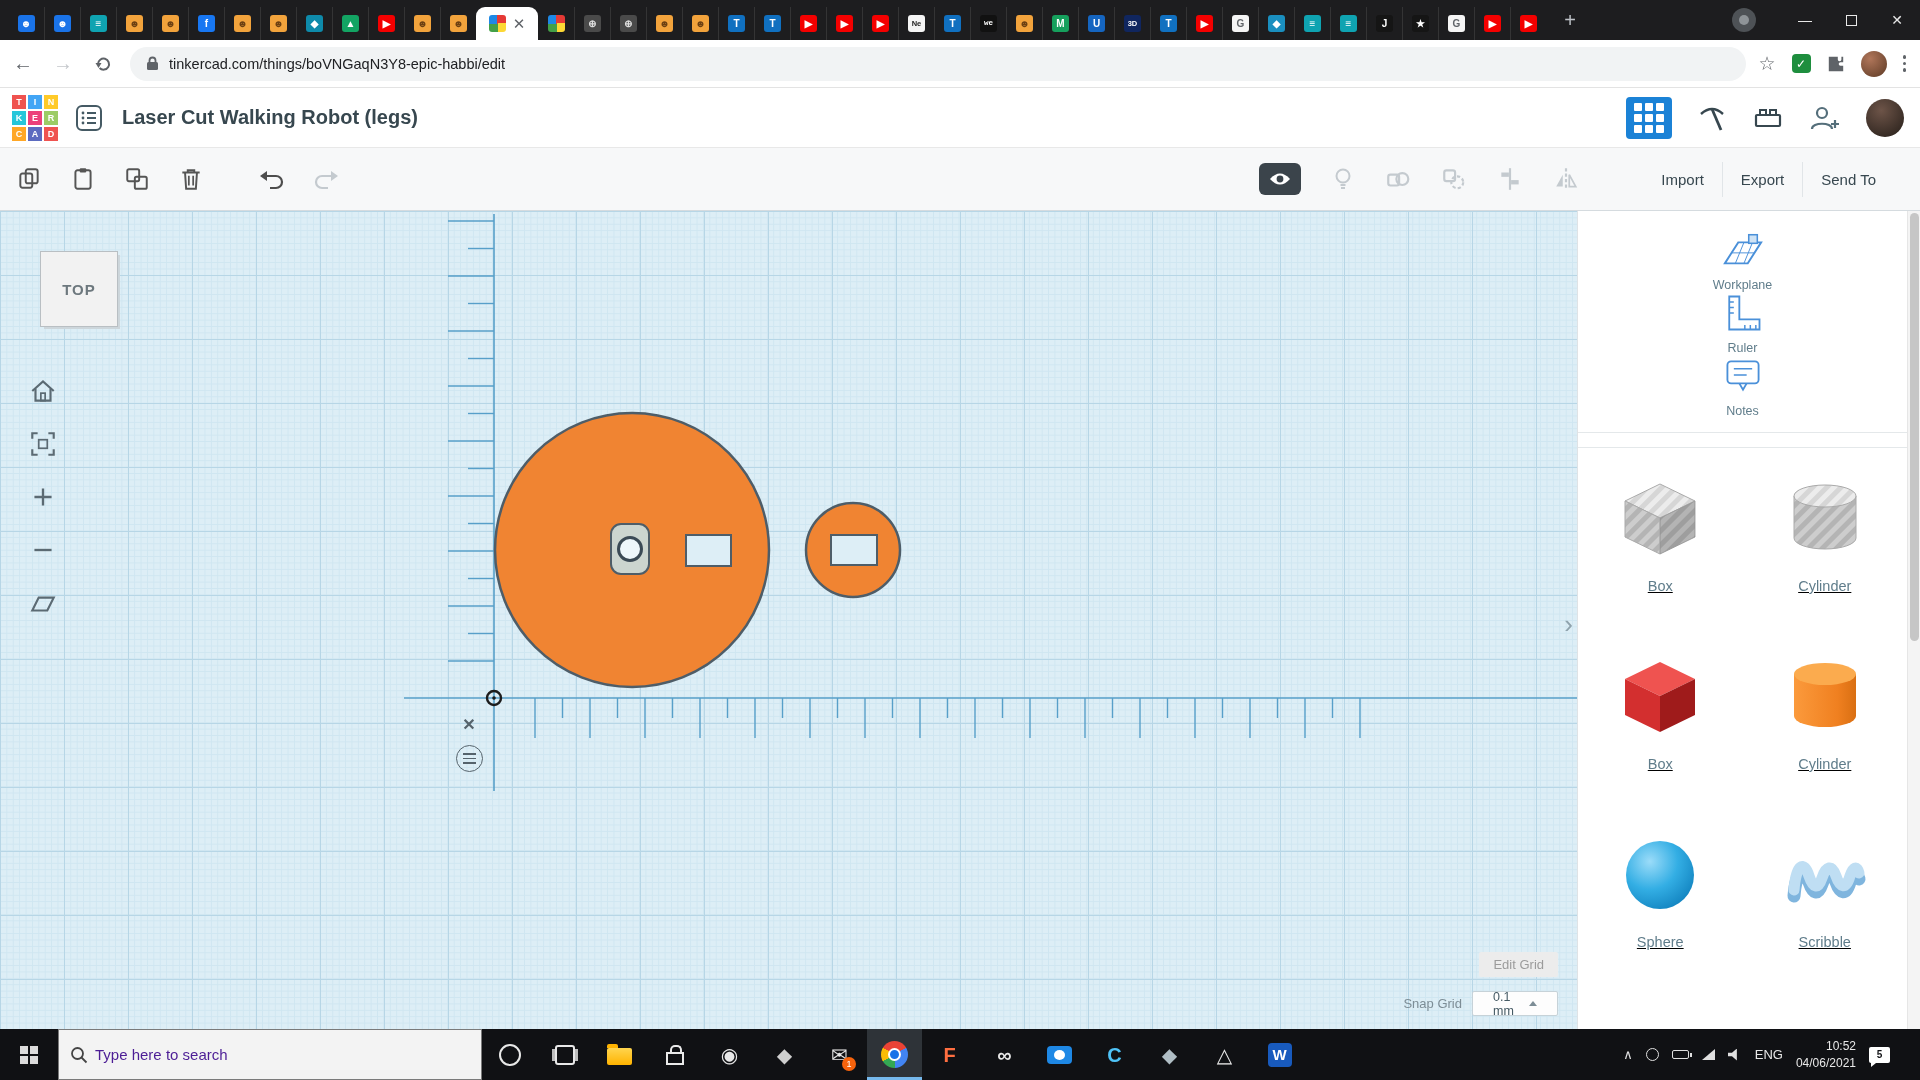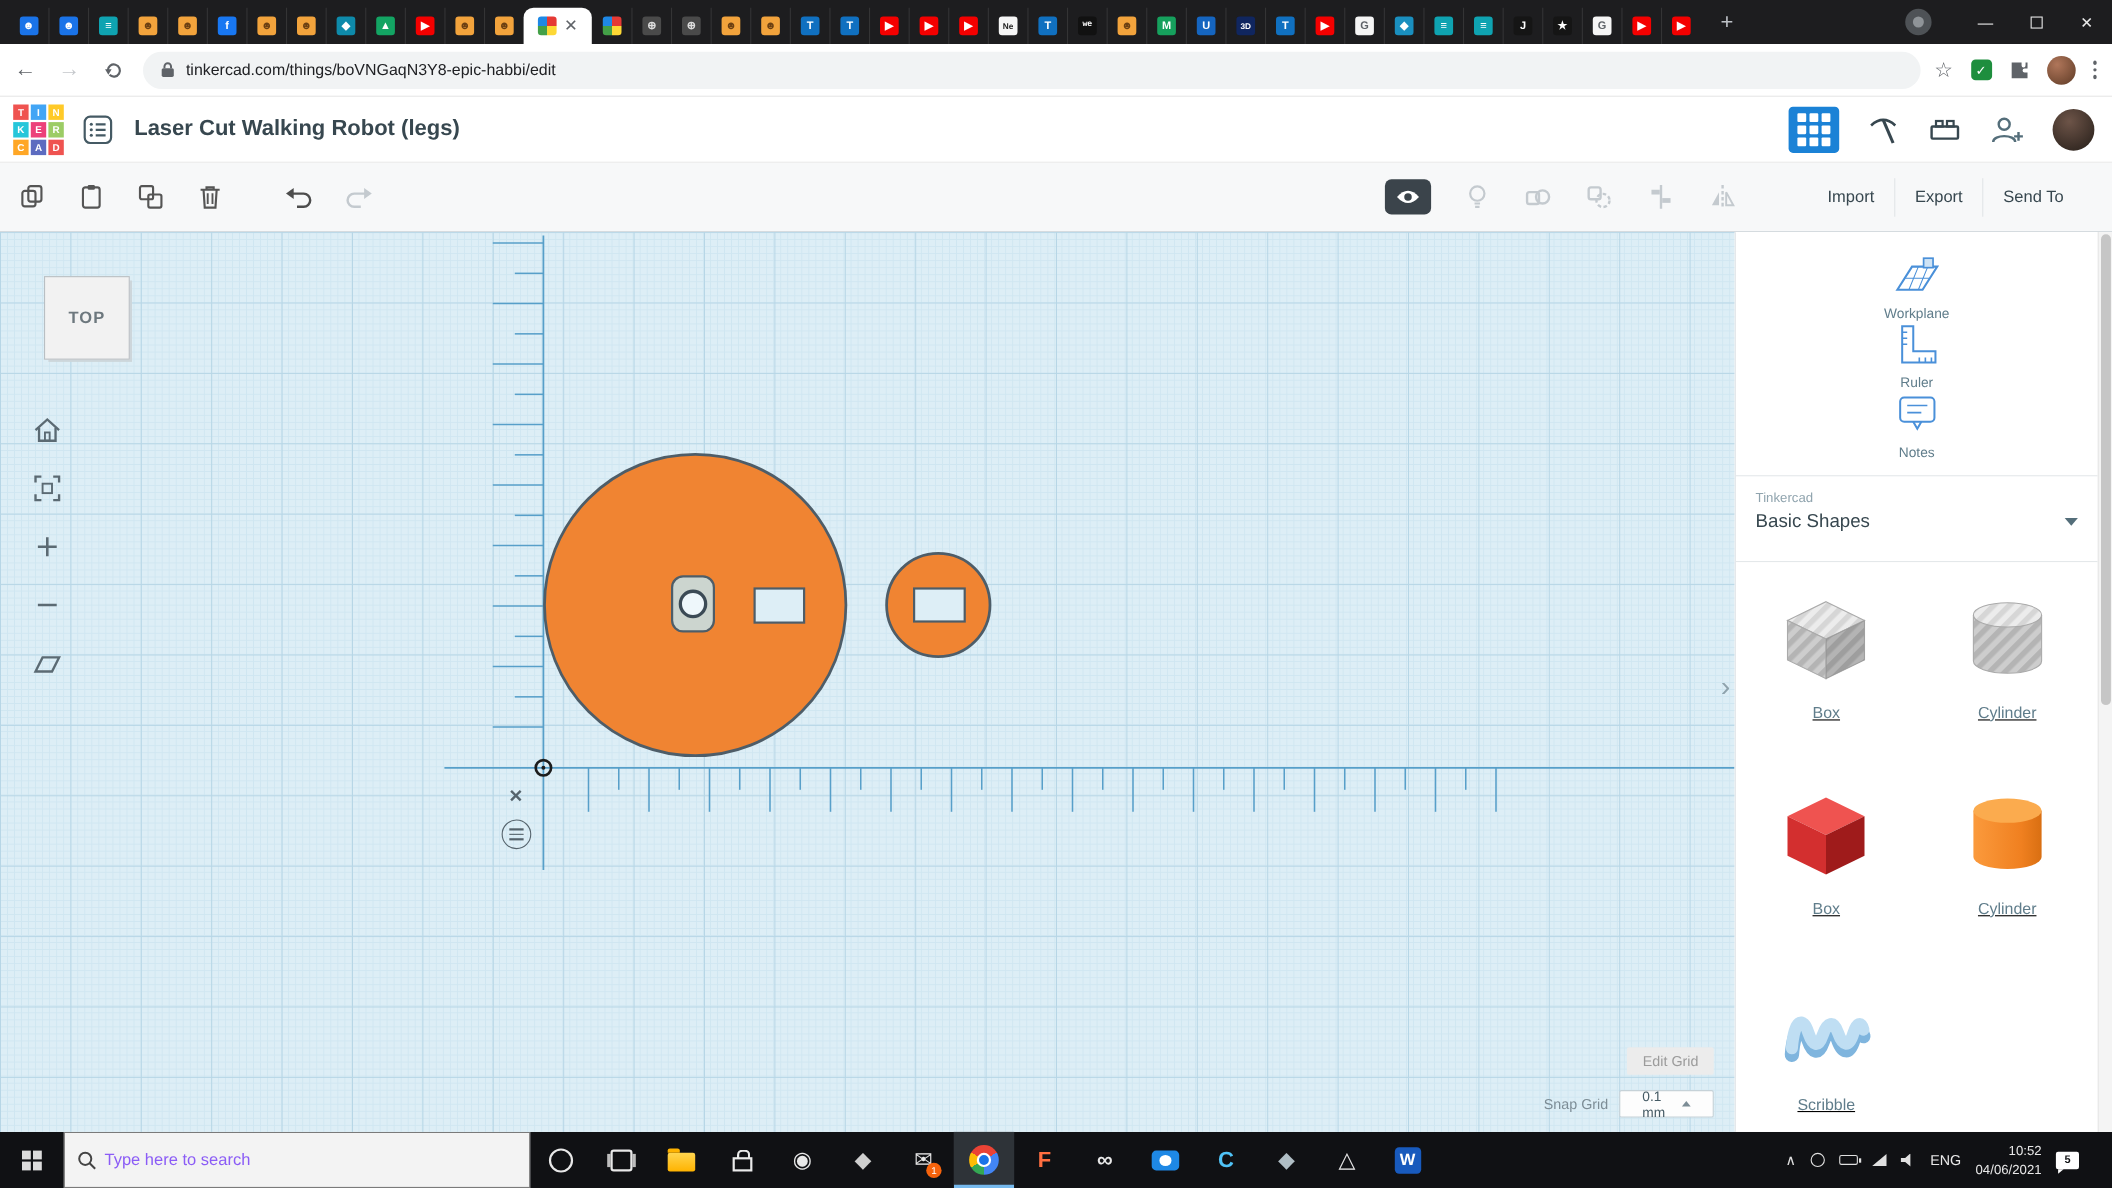--- a/index.html
+++ b/index.html
@@ -103,21 +103,21 @@
   
   .taskbar { height:51px; background:#101114; display:flex; align-items:stretch; color:#e8e8e8; }
   .tb-start { width:58px; display:flex; align-items:center; justify-content:center; }
   .k-start { width:18px; height:18px;
     background:
       linear-gradient(#dcdcdc,#dcdcdc) 0 0/8px 8px no-repeat,
       linear-gradient(#dcdcdc,#dcdcdc) 10px 0/8px 8px no-repeat,
       linear-gradient(#dcdcdc,#dcdcdc) 0 10px/8px 8px no-repeat,
       linear-gradient(#dcdcdc,#dcdcdc) 10px 10px/8px 8px no-repeat; }
   .tb-search { width:424px; background:#f3f3f3; display:flex; align-items:center; border:1px solid #7a7a7a; }
-  .tb-search-text { font-size:15px; color:#8b5cf6; margin-left:6px; }
+  .tb-search-text { font-size:15px; color:#4c1d95; margin-left:6px; }
   .tb-apps { display:flex; align-items:stretch; }
   .tb-app { width:55px; display:flex; align-items:center; justify-content:center; position:relative; }
   .tb-app.active { background:#2e3338; box-shadow:inset 0 -3px 0 #76b9ed; }
   .tb-glyph { font-size:20px; line-height:1; }
   .tb-glyph.bold { font-weight:bold; }
   .tb-badge { position:absolute; right:11px; bottom:9px; width:14px; height:14px; border-radius:50%; background:#f7630c; color:#fff; font-size:9px; display:flex; align-items:center; justify-content:center; }
   .k-cortana { width:22px; height:22px; border:2px solid #e8e8e8; border-radius:50%; }
   .k-taskview { width:20px; height:20px; border:2px solid #e8e8e8; border-radius:3px; box-shadow:-7px 0 0 -4px #bdbdbd, 7px 0 0 -4px #bdbdbd; }
   .k-folder { width:25px; height:17px; background:linear-gradient(#ffd54f,#ffb300); border-radius:2px; position:relative; margin-top:4px; }
   .k-folder::before { content:""; position:absolute; top:-4px; left:0; width:11px; height:4px; background:#ffb300; border-radius:2px 2px 0 0; }
@@ -632,27 +632,20 @@
           <div class="ptool">
             <svg width="44" height="42" viewBox="0 0 48 44">
                 <rect x="7" y="6" width="34" height="24" rx="4" fill="none" stroke="#4a90d9" stroke-width="2"></rect>
                 <path d="M20 30 l4 7 4-7" fill="none" stroke="#4a90d9" stroke-width="2"></path>
                 <path d="M14 14 h20 M14 21 h14" stroke="#4a90d9" stroke-width="1.6"></path>
               </svg>
             <span class="ptool-label">Notes</span>
           </div>
         </div>
         <div class="pdivider"></div>
-        <div class="library">
-          <div class="lib-brand">Tinkercad</div>
-          <div class="lib-row">
-            <span class="lib-name">Basic Shapes</span>
-            <span class="caret-down"></span>
-          </div>
-        </div>
         <div class="pdivider"></div>
         <div class="shape-grid">
           <div class="shape-cell">
             <svg width="92" height="90" viewBox="0 0 90 90">
                 <polygon points="45,10 80,27 45,44 10,27" fill="url(#p-light)" stroke="#aaa" stroke-width="1"></polygon>
                 <polygon points="10,27 45,44 45,80 10,63" fill="url(#p-dark)" stroke="#aaa" stroke-width="1"></polygon>
                 <polygon points="80,27 45,44 45,80 80,63" fill="url(#p-dark)" stroke="#aaa" stroke-width="1"></polygon>
                 <polygon points="80,27 45,44 45,80 80,63" fill="rgba(0,0,0,0.12)"></polygon>
               </svg>
             <span class="shape-label">Box</span>
@@ -671,20 +664,26 @@
                 <polygon points="80,27 45,44 45,80 80,63" fill="#9f1b1b"></polygon>
               </svg>
             <span class="shape-label">Box</span>
           </div>
           <div class="shape-cell">
             <svg width="92" height="90" viewBox="0 0 90 90">
                 <path d="M14 22 v42 a31 11 0 0 0 62 0 v-42" fill="url(#g-orange)"></path>
                 <ellipse cx="45" cy="22" rx="31" ry="11" fill="#fbab4e"></ellipse>
               </svg>
             <span class="shape-label">Cylinder</span>
+          </div>
+          <div class="shape-cell">
+            <svg width="92" height="90" viewBox="0 0 90 90">
+                <circle cx="45" cy="45" r="34" fill="url(#g-sphere)"></circle>
+              </svg>
+            <span class="shape-label">Sphere</span>
           </div>
           <div class="shape-cell">
             <svg width="92" height="90" viewBox="0 0 90 90">
                 <path d="M14 66 C16 40 24 36 29 52 C33 64 38 66 42 54 C46 42 52 40 56 52 C60 64 66 66 70 52 C73 43 77 41 79 49" stroke="#7fb5de" stroke-width="13" fill="none" stroke-linecap="round"></path>
                 <path d="M14 60 C16 34 24 30 29 46 C33 58 38 60 42 48 C46 36 52 34 56 46 C60 58 66 60 70 46 C73 37 77 35 79 43" stroke="#bfdef3" stroke-width="11" fill="none" stroke-linecap="round"></path>
               </svg>
             <span class="shape-label">Scribble</span>
           </div>
         </div>
       </div>

